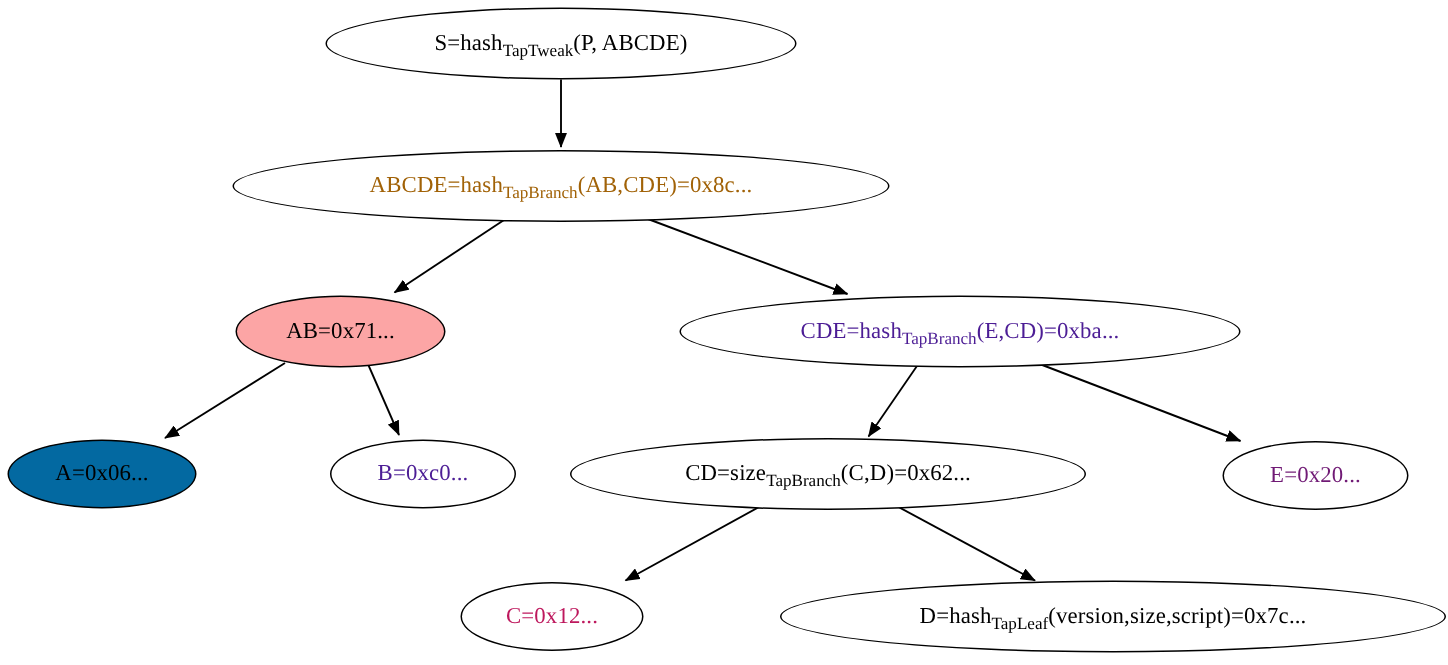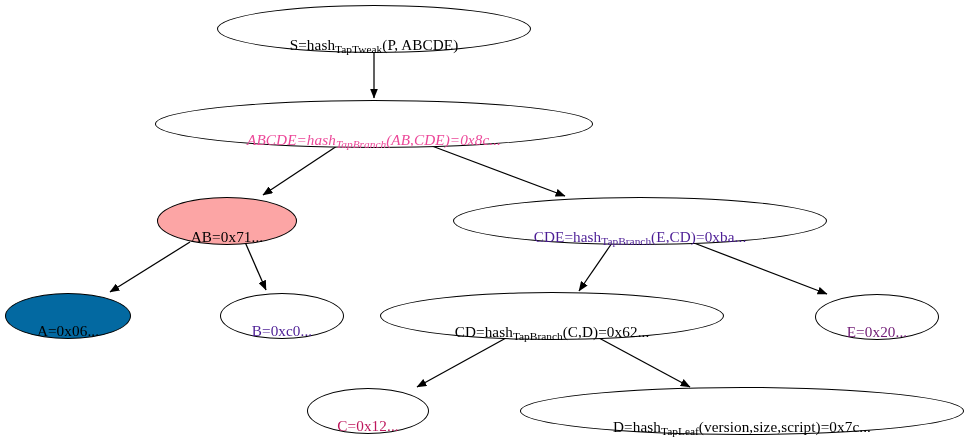--- a/index.html
+++ b/index.html
@@ -27,21 +27,21 @@
     width: 965px;
     height: 443px;
   }
   .node {
     position: absolute;
     box-sizing: border-box;
     border: 1.15px solid #000000;
     border-radius: 50%;
     background: #ffffff;
     display: flex;
-    align-items: flex-end;
+    align-items: center;
     justify-content: center;
     white-space: nowrap;
   }
   .node-label {
     font-family: "Liberation Serif", "DejaVu Serif", serif;
     font-size: 15.2px;
     line-height: 1;
     color: #000000;
     letter-spacing: 0.1px;
     white-space: nowrap;
@@ -78,36 +78,36 @@
         <line x1="506" y1="338" x2="417" y2="387" stroke="#000000" stroke-width="1.25" marker-end="url(#arrowhead)"></line>
         <line x1="599" y1="338" x2="690" y2="387" stroke="#000000" stroke-width="1.25" marker-end="url(#arrowhead)"></line>
       </g>
   </svg>
 
   <div id="nodes-group">
       <div class="node" style="left: 217px; top: 5px; width: 314px; height: 48px; border-color: rgb(0, 0, 0); background: rgb(255, 255, 255);">
         <span class="node-label" style="color: rgb(0, 0, 0);"><span>S=hash</span><sub>TapTweak</sub><span>(P, ABCDE)</span></span>
       </div>
       <div class="node" style="left: 155px; top: 100px; width: 438px; height: 48px; border-color: rgb(0, 0, 0); background: rgb(255, 255, 255);">
-        <span class="node-label" style="color: #ec4899; font-style: italic;"><span>ABCDE=hash</span><sub>TapBranch</sub><span>(AB,CDE)=0x8c...</span></span>
+        <span class="node-label" style="color: #a16207;"><span>ABCDE=hash</span><sub>TapBranch</sub><span>(AB,CDE)=0x8c...</span></span>
       </div>
       <div class="node" style="left: 157px; top: 197px; width: 140px; height: 48px; border-color: rgb(0, 0, 0); background: #fca5a5;">
         <span class="node-label" style="color: rgb(0, 0, 0);"><span>AB=0x71...</span></span>
       </div>
       <div class="node" style="left: 453px; top: 197px; width: 374px; height: 48px; border-color: rgb(0, 0, 0); background: rgb(255, 255, 255);">
         <span class="node-label" style="color: #4c1d95;"><span>CDE=hash</span><sub>TapBranch</sub><span>(E,CD)=0xba...</span></span>
       </div>
       <div class="node" style="left: 5px; top: 293px; width: 126px; height: 46px; border-color: rgb(0, 0, 0); background: #0369a1;">
         <span class="node-label" style="color: rgb(0, 0, 0);"><span>A=0x06...</span></span>
       </div>
       <div class="node" style="left: 220px; top: 293px; width: 124px; height: 46px; border-color: rgb(0, 0, 0); background: rgb(255, 255, 255);">
         <span class="node-label" style="color: #4c1d95;"><span>B=0xc0...</span></span>
       </div>
       <div class="node" style="left: 380px; top: 292px; width: 344px; height: 48px; border-color: rgb(0, 0, 0); background: rgb(255, 255, 255);">
-        <span class="node-label" style="color: rgb(0, 0, 0);"><span>CD=hash</span><sub>TapBranch</sub><span>(C,D)=0x62...</span></span>
+        <span class="node-label" style="color: rgb(0, 0, 0);"><span>CD=size</span><sub>TapBranch</sub><span>(C,D)=0x62...</span></span>
       </div>
       <div class="node" style="left: 815px; top: 294px; width: 124px; height: 46px; border-color: rgb(0, 0, 0); background: rgb(255, 255, 255);">
         <span class="node-label" style="color: #701a75;"><span>E=0x20...</span></span>
       </div>
       <div class="node" style="left: 307px; top: 388px; width: 122px; height: 46px; border-color: rgb(0, 0, 0); background: rgb(255, 255, 255);">
         <span class="node-label" style="color: #be185d;"><span>C=0x12...</span></span>
       </div>
       <div class="node" style="left: 520px; top: 387px; width: 444px; height: 48px; border-color: rgb(0, 0, 0); background: rgb(255, 255, 255);">
         <span class="node-label" style="color: rgb(0, 0, 0);"><span>D=hash</span><sub>TapLeaf</sub><span>(version,size,script)=0x7c...</span></span>
       </div>

